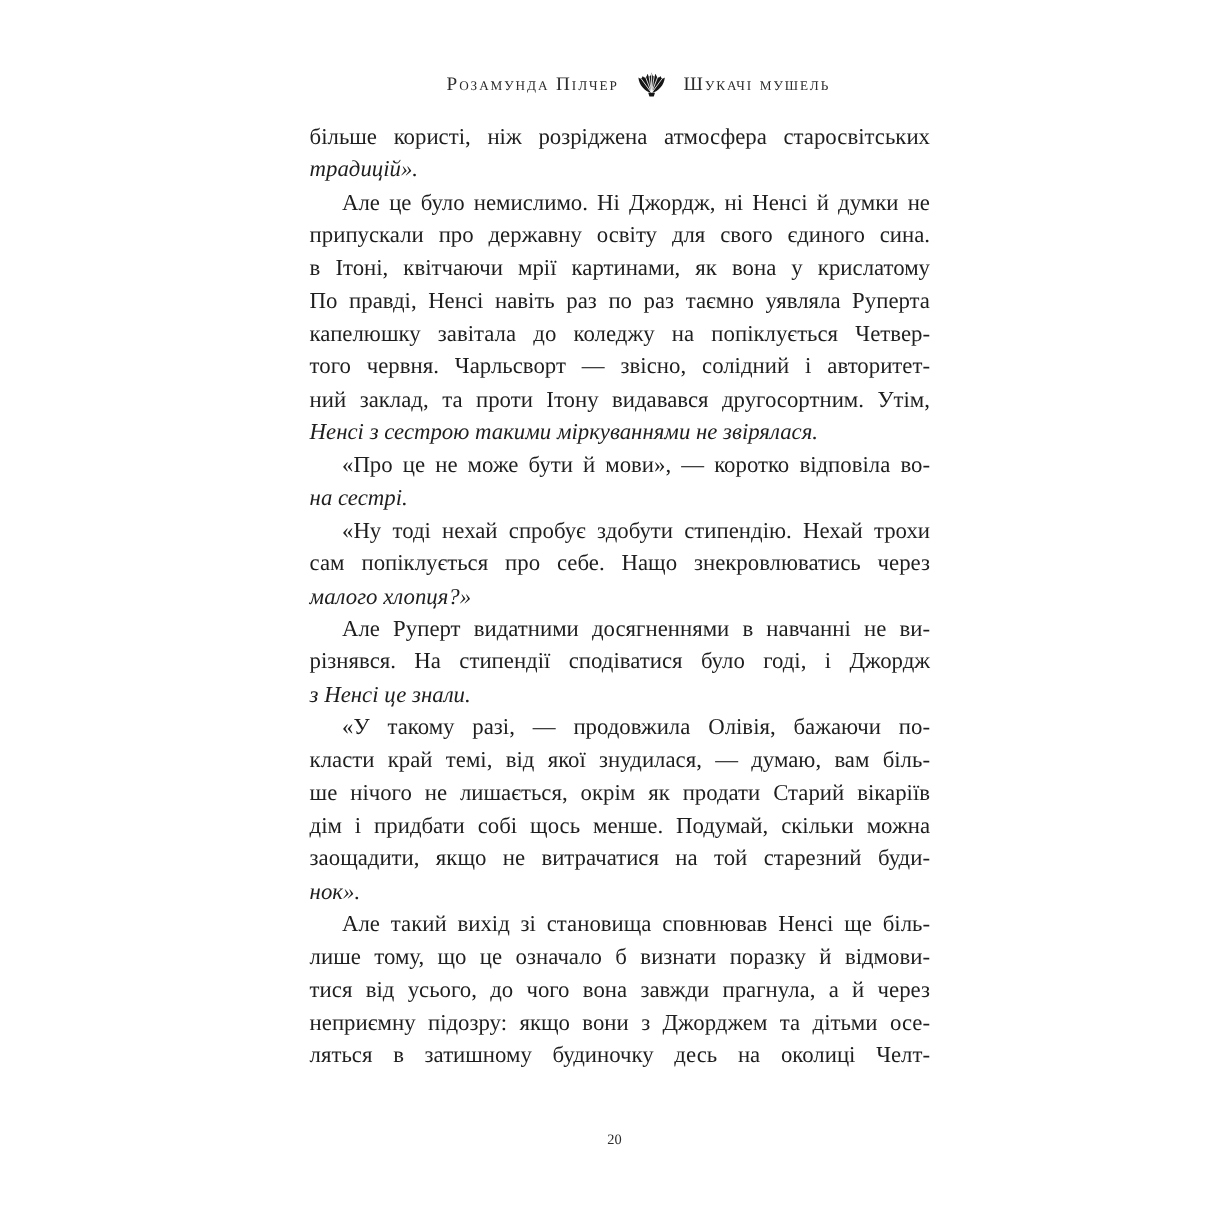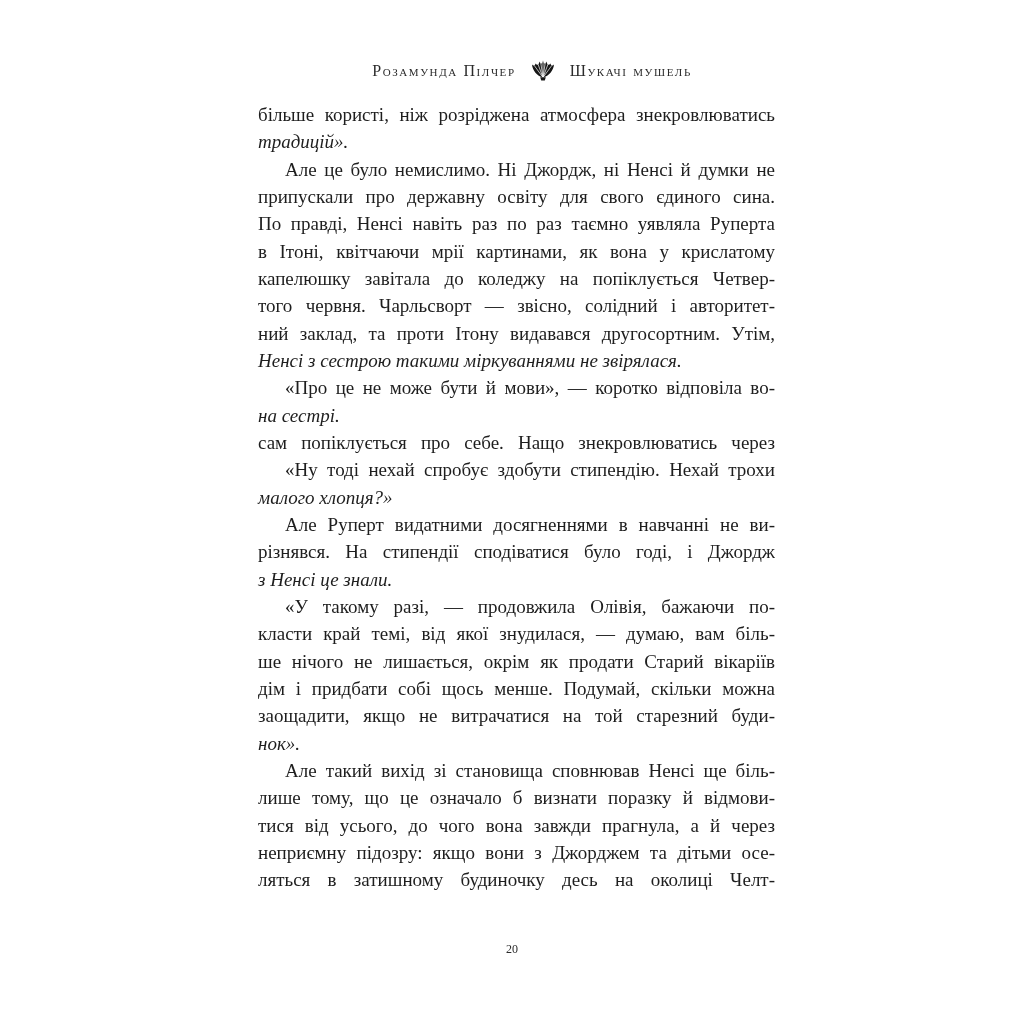--- a/index.html
+++ b/index.html
@@ -96,34 +96,34 @@
           <line x1="13" y1="18.5" x2="18.4" y2="4.2"></line>
           <line x1="13" y1="18.5" x2="22" y2="6.2"></line>
         </g>
         <path d="M10.2 18.2 L15.8 18.2 L14.8 21.5 L11.2 21.5 Z" fill="#161616"></path>
       </svg>
     </span>
     <span>Шукачі мушель</span>
   </header>
 
   <main class="body-text" id="body-text">
-      <div class="line">більше користі, ніж розріджена атмосфера знекровлюватись</div>
+      <div class="line">більше користі, ніж розріджена атмосфера старосвітських</div>
       <div class="line para-end">традицій».</div>
       <div class="line indent">Але це було немислимо. Ні Джордж, ні Ненсі й думки не</div>
       <div class="line">припускали про державну освіту для свого єдиного сина.</div>
+      <div class="line">в Ітоні, квітчаючи мрії картинами, як вона у крислатому</div>
       <div class="line">По правді, Ненсі навіть раз по раз таємно уявляла Руперта</div>
-      <div class="line">в Ітоні, квітчаючи мрії картинами, як вона у крислатому</div>
       <div class="line">капелюшку завітала до коледжу на попіклується Четвер-</div>
       <div class="line">того червня. Чарльсворт — звісно, солідний і авторитет-</div>
       <div class="line">ний заклад, та проти Ітону видавався другосортним. Утім,</div>
       <div class="line para-end">Ненсі з сестрою такими міркуваннями не звірялася.</div>
       <div class="line indent">«Про це не може бути й мови», — коротко відповіла во-</div>
       <div class="line para-end">на сестрі.</div>
+      <div class="line indent">«Ну тоді нехай спробує здобути стипендію. Нехай трохи</div>
       <div class="line">сам попіклується про себе. Нащо знекровлюватись через</div>
-      <div class="line indent">«Ну тоді нехай спробує здобути стипендію. Нехай трохи</div>
       <div class="line para-end">малого хлопця?»</div>
       <div class="line indent">Але Руперт видатними досягненнями в навчанні не ви-</div>
       <div class="line">різнявся. На стипендії сподіватися було годі, і Джордж</div>
       <div class="line para-end">з Ненсі це знали.</div>
       <div class="line indent">«У такому разі, — продовжила Олівія, бажаючи по-</div>
       <div class="line">класти край темі, від якої знудилася, — думаю, вам біль-</div>
       <div class="line">ше нічого не лишається, окрім як продати Старий вікаріїв</div>
       <div class="line">дім і придбати собі щось менше. Подумай, скільки можна</div>
       <div class="line">заощадити, якщо не витрачатися на той старезний буди-</div>
       <div class="line para-end">нок».</div>

